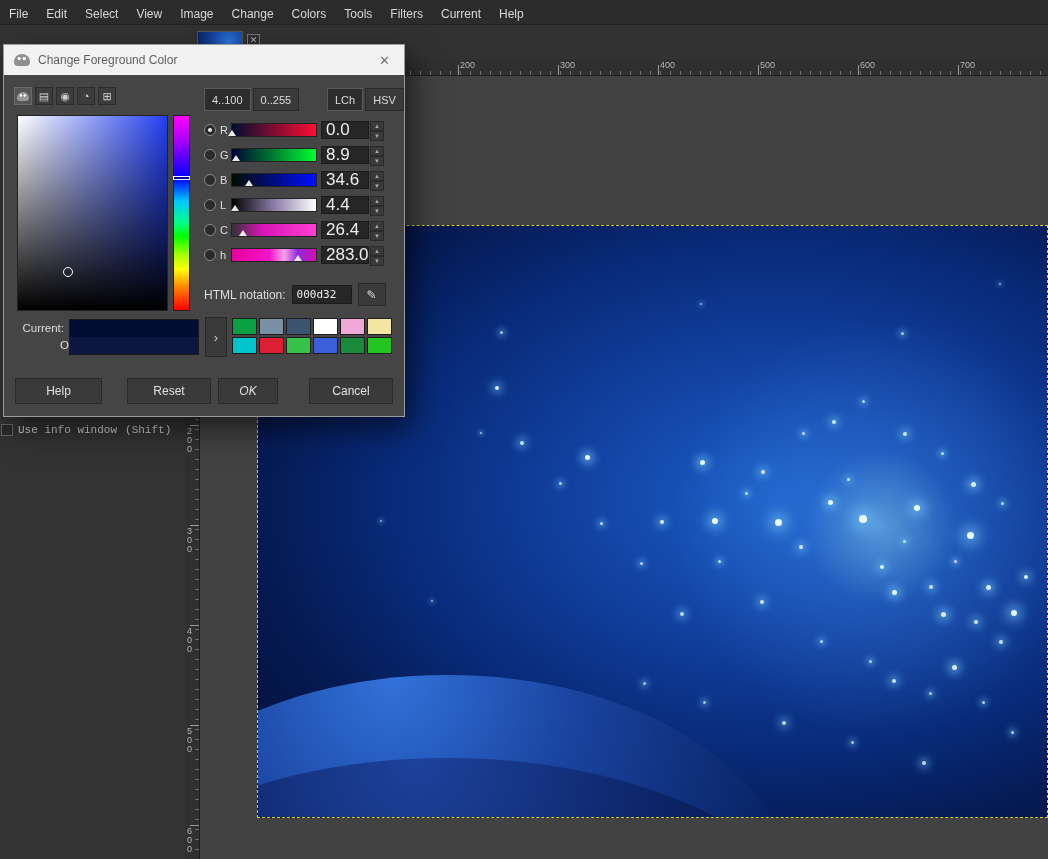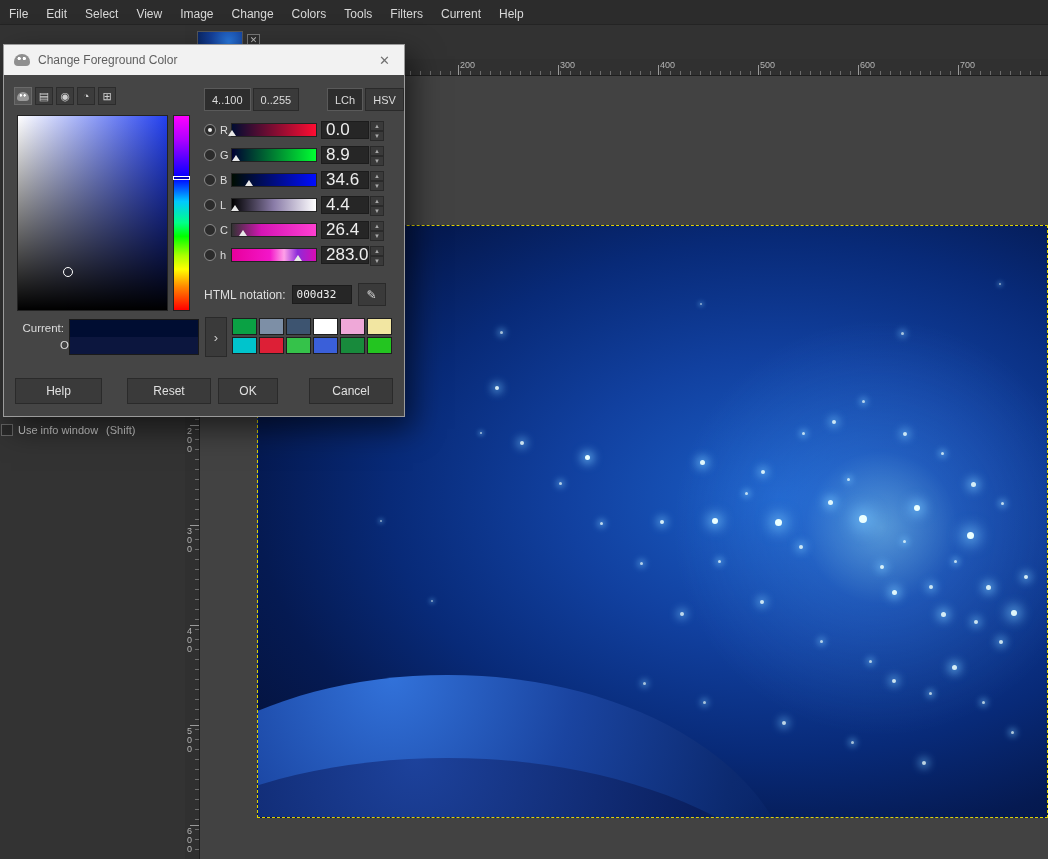--- a/index.html
+++ b/index.html
@@ -44,21 +44,21 @@
              background:repeating-linear-gradient(to bottom,#9a9a9a 0 1px,transparent 1px 100px);
              background-position-y:66px; }
   .v-ruler .rlabel { position:absolute; left:2px; width:8px; font-size:9px; line-height:9px;
              color:#b5b5b5; word-break:break-all; }
   .v-ruler .rlabel:nth-child(1){top:368px} .v-ruler .rlabel:nth-child(2){top:468px}
   .v-ruler .rlabel:nth-child(3){top:568px} .v-ruler .rlabel:nth-child(4){top:668px}
   .v-ruler .rlabel:nth-child(5){top:768px}
 
   
   .left-dock { position:absolute; left:0; top:25px; width:185px; height:834px; background:#333333; }
-  .info-row { position:absolute; left:1px; top:399px; display:flex; align-items:center; gap:5px; }
+  .info-row { position:absolute; left:1px; top:399px; display:flex; align-items:center; gap:5px;font-family:Liberation Mono, monospace; }
   .checkbox { width:12px; height:12px; background:#2a2a2a; border:1px solid #666; }
   .info-label { font-size:11px; color:#cfcfcf; }
   .shift-label { font-size:11px; color:#cfcfcf; margin-left:3px; }
 
   
   .canvas-bg { position:absolute; left:200px; top:76px; width:848px; height:783px; background:#424242; }
   .canvas-image { position:absolute; left:57px; top:149px; width:734px; height:593px;
       border:1px dashed #e0d400; overflow:hidden;
       background:
         radial-gradient(circle at 79% 51%, rgba(150,225,255,0.50) 0%, rgba(80,160,255,0.22) 11%, rgba(0,0,0,0) 30%),
@@ -143,21 +143,21 @@
   .swatch-half { width:100%; height:50%; }
   .next-btn { position:absolute; left:201px; top:242px; width:22px; height:40px; background:#3a3a3a;
       border:1px solid #2a2a2a; color:#ccc; font-size:13px; display:flex; align-items:center; justify-content:center; }
   .history { position:absolute; left:228px; top:243px; display:grid;
       grid-template-columns:repeat(6,25px); grid-auto-rows:17px; gap:2px; }
   .hist-swatch { border:1px solid #1e1e1e; }
 
   .dlg-btn { position:absolute; top:303px; height:26px; background:#3a3a3a; border:1px solid #2a2a2a;
       color:#e0e0e0; font-size:12px; display:flex; align-items:center; justify-content:center; }
   .btn-help { left:11px; width:87px; } .btn-reset { left:123px; width:84px; }
-  .btn-ok { left:214px; width:60px; } .btn-cancel { left:305px; width:84px; }
+  .btn-ok { left:214px; width:60px;font-style:italic; } .btn-cancel { left:305px; width:84px; }
 </style>
 </head>
 <body>
 
 <div class="app">
 
   <div class="menubar">
     <span class="menu-item">File</span>
     <span class="menu-item">Edit</span>
     <span class="menu-item">Select</span>

